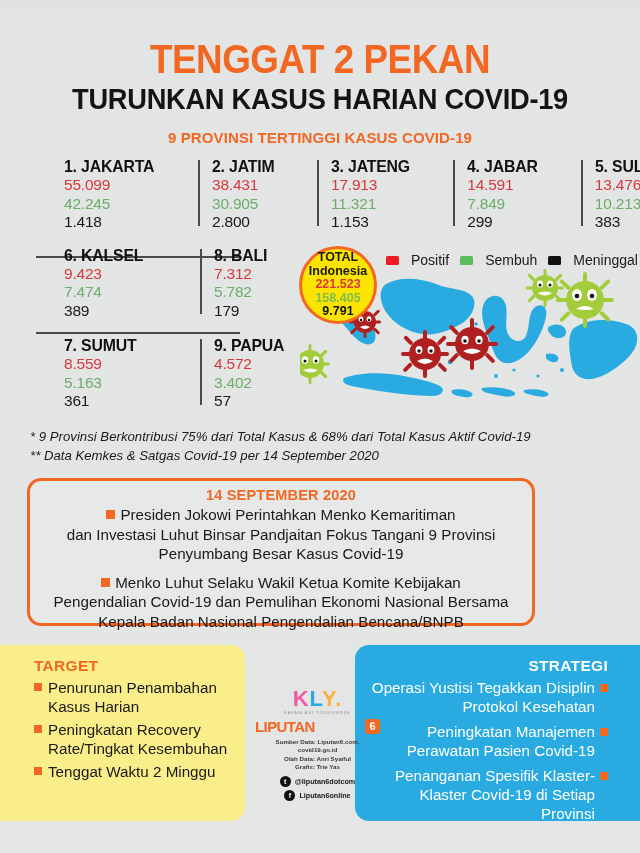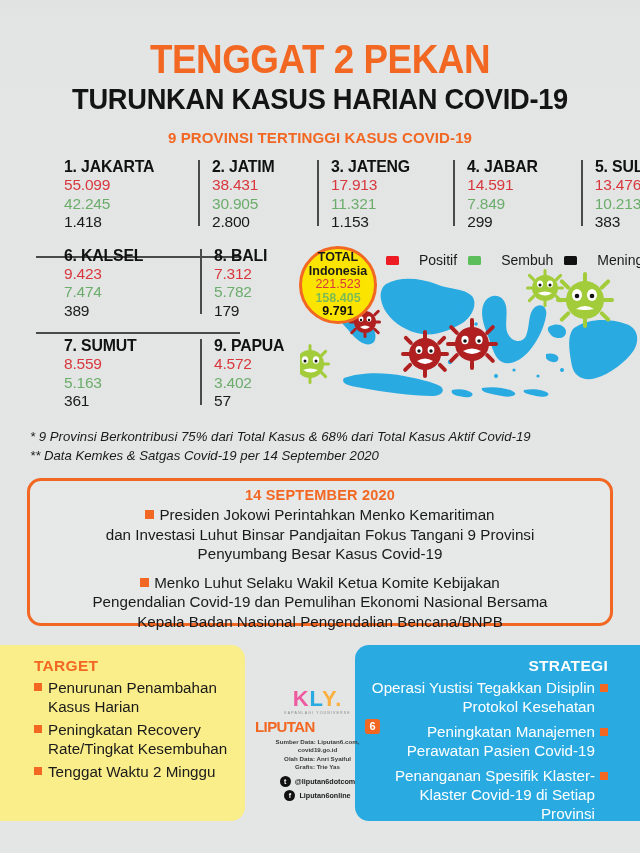--- a/index.html
+++ b/index.html
@@ -76,39 +76,39 @@
   .total-badge{
     position:absolute;left:299px;top:246px;width:78px;height:78px;
     border-radius:50%;
     background:#fbe500;border:3px solid #f26722;
     box-sizing:border-box;text-align:center;
     display:flex;flex-direction:column;justify-content:center;
     line-height:13.5px;
   }
   .tb-t{font-weight:bold;font-size:12.5px;color:#1a1a1a;}
   .tb-i{font-weight:bold;font-size:12.5px;color:#1a1a1a;}
-  .tb-p{font-weight:normal;font-size:12.5px;color:#d8383d;}
+  .tb-p{font-weight:bold;font-size:12.5px;color:#d8383d;}
   .tb-r{font-weight:bold;font-size:12.5px;color:#7dbb55;}
   .tb-d{font-weight:bold;font-size:12.5px;color:#111;}
 
   
   .legend{position:absolute;left:386px;top:252px;display:flex;gap:11px;align-items:center;}
-  .lg{display:flex;align-items:center;gap:20px;font-size:14px;color:#1a1a1a;}
+  .lg{display:flex;align-items:center;gap:12px;font-size:14px;color:#1a1a1a;}
   .sw{width:13px;height:9px;border-radius:1.5px;display:inline-block;}
 
   
   .map{position:absolute;left:300px;top:266px;width:340px;height:165px;}
 
   
   .notes{position:absolute;left:30px;top:427px;width:590px;
     font-style:italic;font-size:13.2px;line-height:19px;color:#1a1a1a;}
 
   
   .obox{
-    position:absolute;left:27px;top:478px;width:586px;height:148px;
+    position:absolute;left:27px;top:478px;width:508px;height:148px;
     border:3px solid #f26722;border-radius:14px;box-sizing:border-box;
     background:rgba(255,255,255,0.12);
     text-align:center;padding-top:6px;
   }
   .obox-date{font-weight:bold;font-size:14.5px;color:#f26722;letter-spacing:0.2px;margin-bottom:2px;}
   .obox-p{font-size:15.2px;line-height:19.5px;color:#1a1a1a;margin:0;}
   .obox-p2{margin-top:9px;}
   .bsq{display:inline-block;width:9px;height:9px;background:#f26722;margin-right:5px;vertical-align:1px;}
 
   

